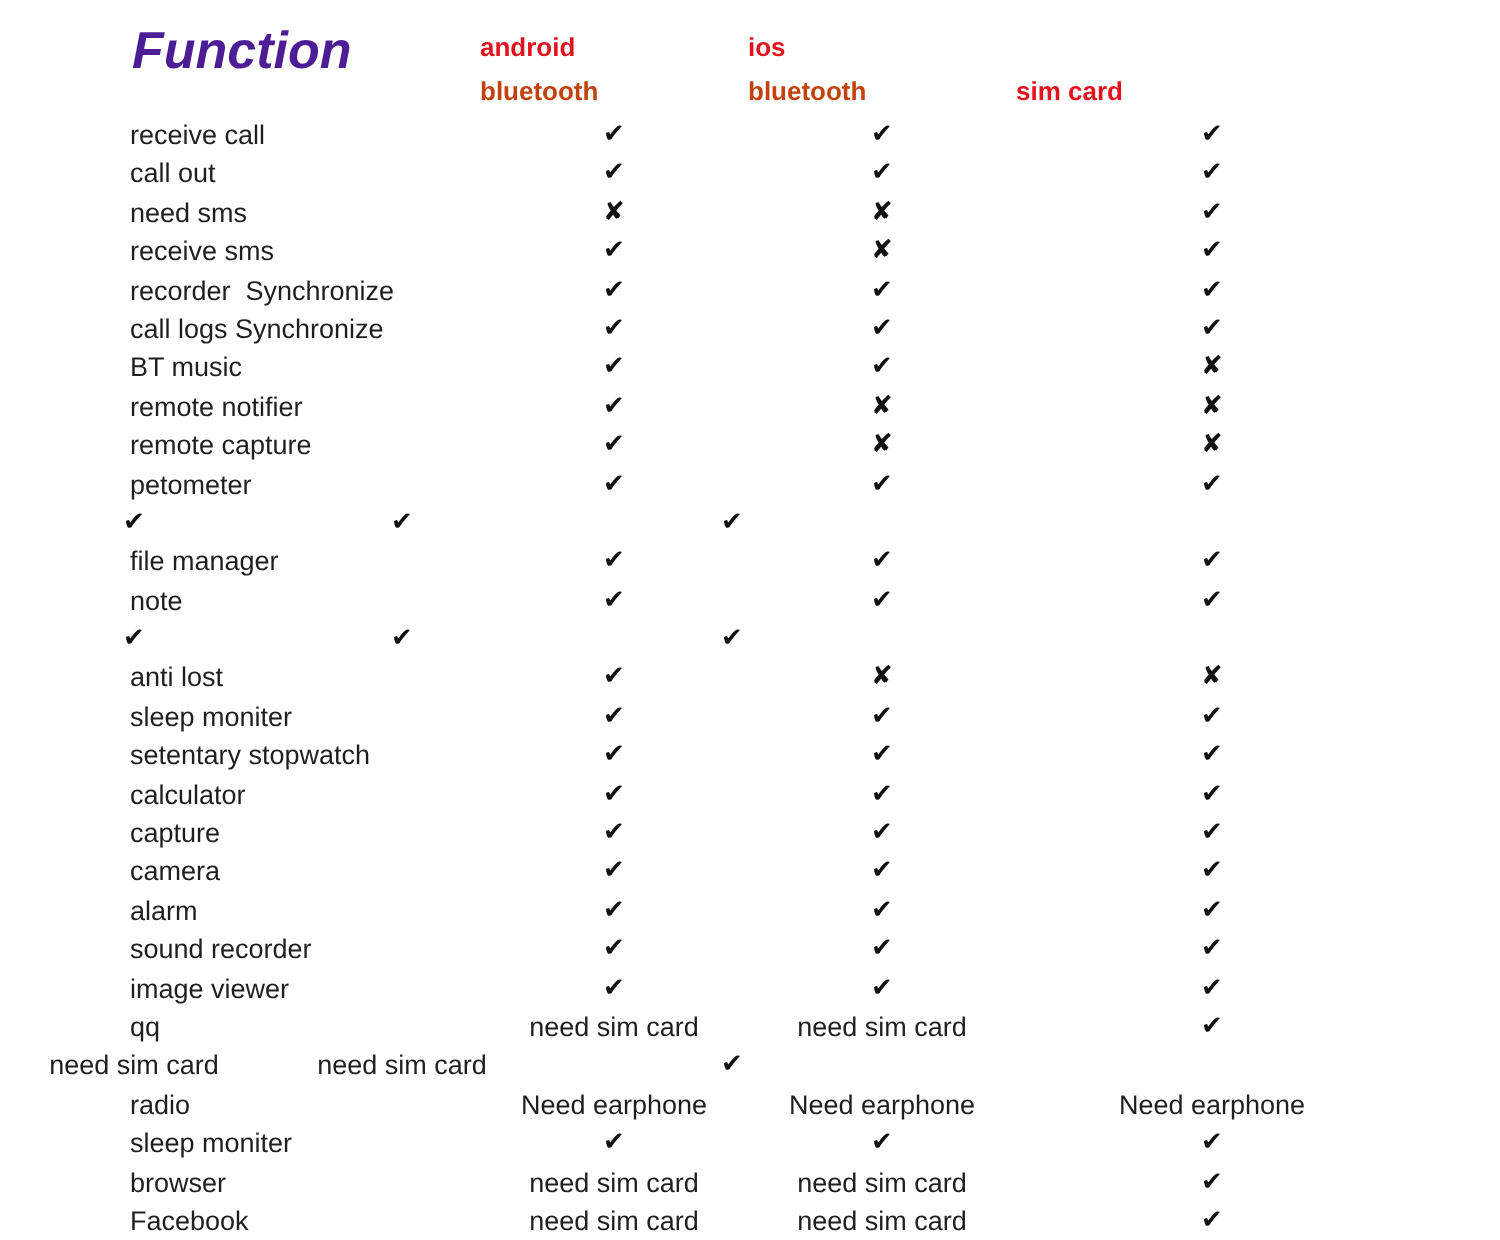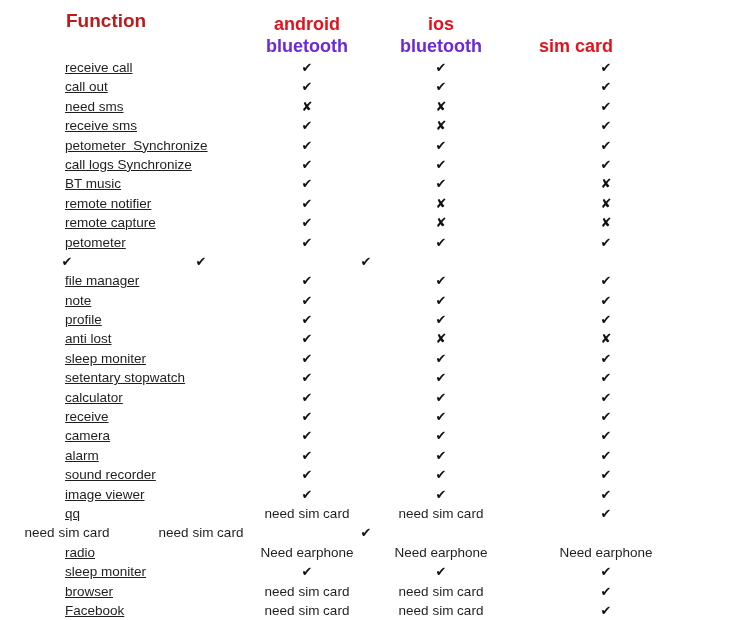--- a/index.html
+++ b/index.html
@@ -13,39 +13,40 @@
     height: 620px;
     background: #ffffff;
     font-family: "Liberation Sans", "DejaVu Sans", sans-serif;
     color: #1f1f1f;
     overflow: hidden;
   }
   .title {
     position: absolute;
     left: 66px;
     top: 10px;
-    font-size: 19px;
+    font-size: 26px;
     font-weight: bold;
-    color: #b91c1c;
+    color: #4c1d95;
     letter-spacing: 0px;
+    font-style: italic;
   }
   .hcell {
     position: absolute;
-    text-align: center;
+    text-align: left;
     font-weight: bold;
-    font-size: 18px;
+    font-size: 13px;
     line-height: 16px;
   }
   .h-line1 { top: 16px; }
   .h-line2 { top: 38px; }
   .col-a { left: 240px; width: 134px; }
   .col-i { left: 374px; width: 134px; }
   .col-s { left: 508px; width: 136px; }
   .red { color: #e2131c; }
-  .black { color: #6d28d9; }
+  .black { color: #c2410c; }
   .rows {
     position: absolute;
     top: 58px;
     left: 0;
     width: 750px;
   }
   .row {
     display: flex;
     height: 19.4px;
     line-height: 19.4px;
@@ -54,21 +55,20 @@
   .cell {
     font-size: 13.5px;
     overflow: visible;
   }
   .cell.name {
     width: 240px;
     padding-left: 65px;
     box-sizing: border-box;
     text-align: left;
     white-space: pre;
-    text-decoration: underline;
   }
   .cell.v0 { width: 134px; text-align: center; }
   .cell.v1 { width: 134px; text-align: center; }
   .cell.v2 { width: 196px; text-align: center; }
   .cell.mark {
     font-family: "DejaVu Sans", sans-serif;
     font-weight: bold;
     font-size: 13px;
     color: #111111;
   }
@@ -105,21 +105,21 @@
         <div class="cell v1 mark">✘</div>
         <div class="cell v2 mark">✔</div>
       </div>
       <div class="row">
         <div class="cell name">receive sms</div>
         <div class="cell v0 mark">✔</div>
         <div class="cell v1 mark">✘</div>
         <div class="cell v2 mark">✔</div>
       </div>
       <div class="row">
-        <div class="cell name">petometer  Synchronize</div>
+        <div class="cell name">recorder  Synchronize</div>
         <div class="cell v0 mark">✔</div>
         <div class="cell v1 mark">✔</div>
         <div class="cell v2 mark">✔</div>
       </div>
       <div class="row">
         <div class="cell name">call logs Synchronize</div>
         <div class="cell v0 mark">✔</div>
         <div class="cell v1 mark">✔</div>
         <div class="cell v2 mark">✔</div>
       </div>
@@ -158,21 +158,20 @@
         <div class="cell v1 mark">✔</div>
         <div class="cell v2 mark">✔</div>
       </div>
       <div class="row">
         <div class="cell name">note</div>
         <div class="cell v0 mark">✔</div>
         <div class="cell v1 mark">✔</div>
         <div class="cell v2 mark">✔</div>
       </div>
       <div class="row">
-        <div class="cell name">profile</div>
         <div class="cell v0 mark">✔</div>
         <div class="cell v1 mark">✔</div>
         <div class="cell v2 mark">✔</div>
       </div>
       <div class="row">
         <div class="cell name">anti lost</div>
         <div class="cell v0 mark">✔</div>
         <div class="cell v1 mark">✘</div>
         <div class="cell v2 mark">✘</div>
       </div>
@@ -188,21 +187,21 @@
         <div class="cell v1 mark">✔</div>
         <div class="cell v2 mark">✔</div>
       </div>
       <div class="row">
         <div class="cell name">calculator</div>
         <div class="cell v0 mark">✔</div>
         <div class="cell v1 mark">✔</div>
         <div class="cell v2 mark">✔</div>
       </div>
       <div class="row">
-        <div class="cell name">receive</div>
+        <div class="cell name">capture</div>
         <div class="cell v0 mark">✔</div>
         <div class="cell v1 mark">✔</div>
         <div class="cell v2 mark">✔</div>
       </div>
       <div class="row">
         <div class="cell name">camera</div>
         <div class="cell v0 mark">✔</div>
         <div class="cell v1 mark">✔</div>
         <div class="cell v2 mark">✔</div>
       </div>

